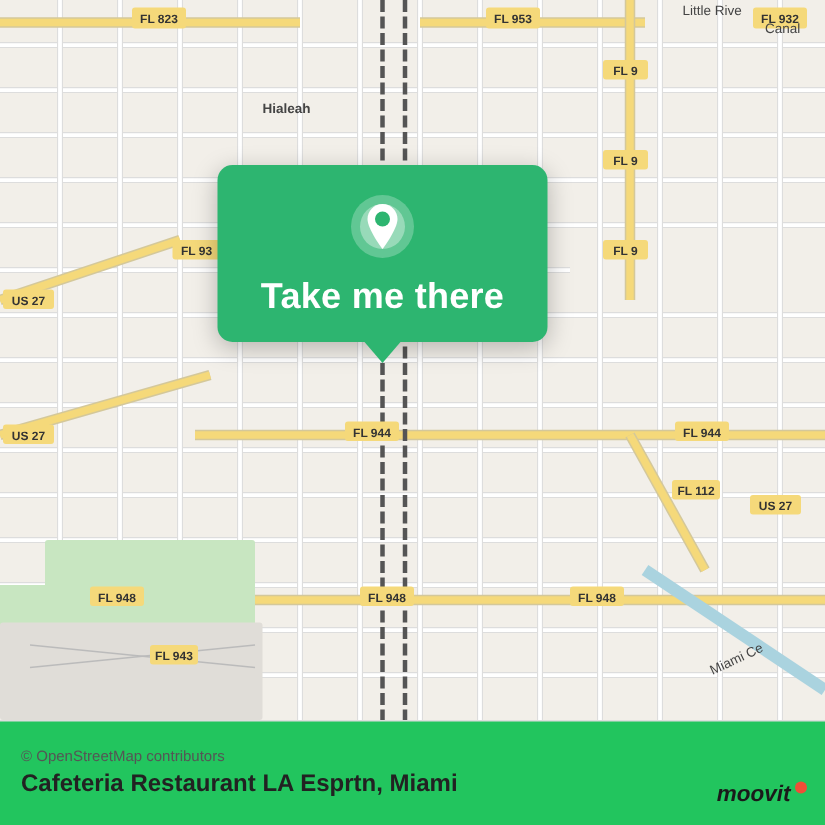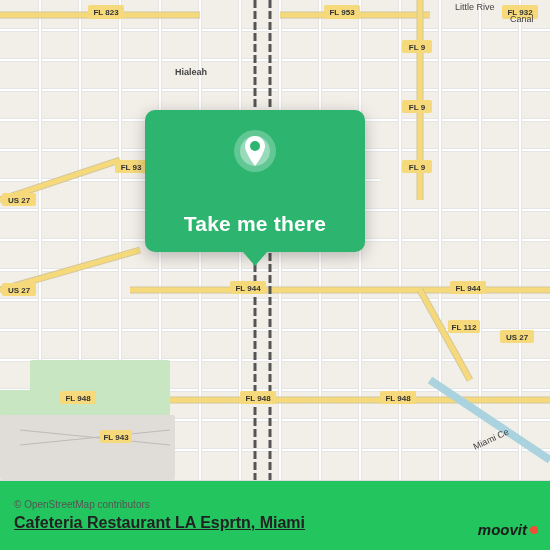--- a/index.html
+++ b/index.html
@@ -43,21 +43,20 @@
     #attribution {
       font-size: 10px;
       color: #555;
       margin-bottom: 4px;
     }
 
     #place-name {
       font-size: 16px;
       font-weight: bold;
       color: #222;
-      text-decoration: underline;
     }
 
     
     #location-card {
       position: absolute;
       top: 110px;
       left: 145px;
       width: 220px;
       background: #2db570;
       border-radius: 10px;
@@ -71,27 +70,26 @@
     }
 
     #pin-icon {
       width: 46px;
       height: 46px;
       margin-bottom: 10px;
     }
 
     #take-me-there-btn {
       color: white;
-      font-size: 21px;
+      font-size: 24px;
       font-weight: bold;
       background: none;
       border: none;
       cursor: pointer;
       letter-spacing: 0.2px;
-      margin-top: 28px;
     }
 
     
     #location-card::after {
       content: '';
       position: absolute;
       bottom: -14px;
       left: 50%;
       transform: translateX(-50%);
       width: 0;
@@ -100,21 +98,21 @@
       border-right: 12px solid transparent;
       border-top: 14px solid #2db570;
     }
 
     
     #moovit-logo {
       position: absolute;
       bottom: 12px;
       right: 12px;
       display: flex;
-      align-items: center;
+      align-items: flex-start;
       gap: 2px;
     }
 
     #moovit-text {
       font-size: 15px;
       font-weight: bold;
       color: #1a1a1a;
       font-style: italic;
     }
 

